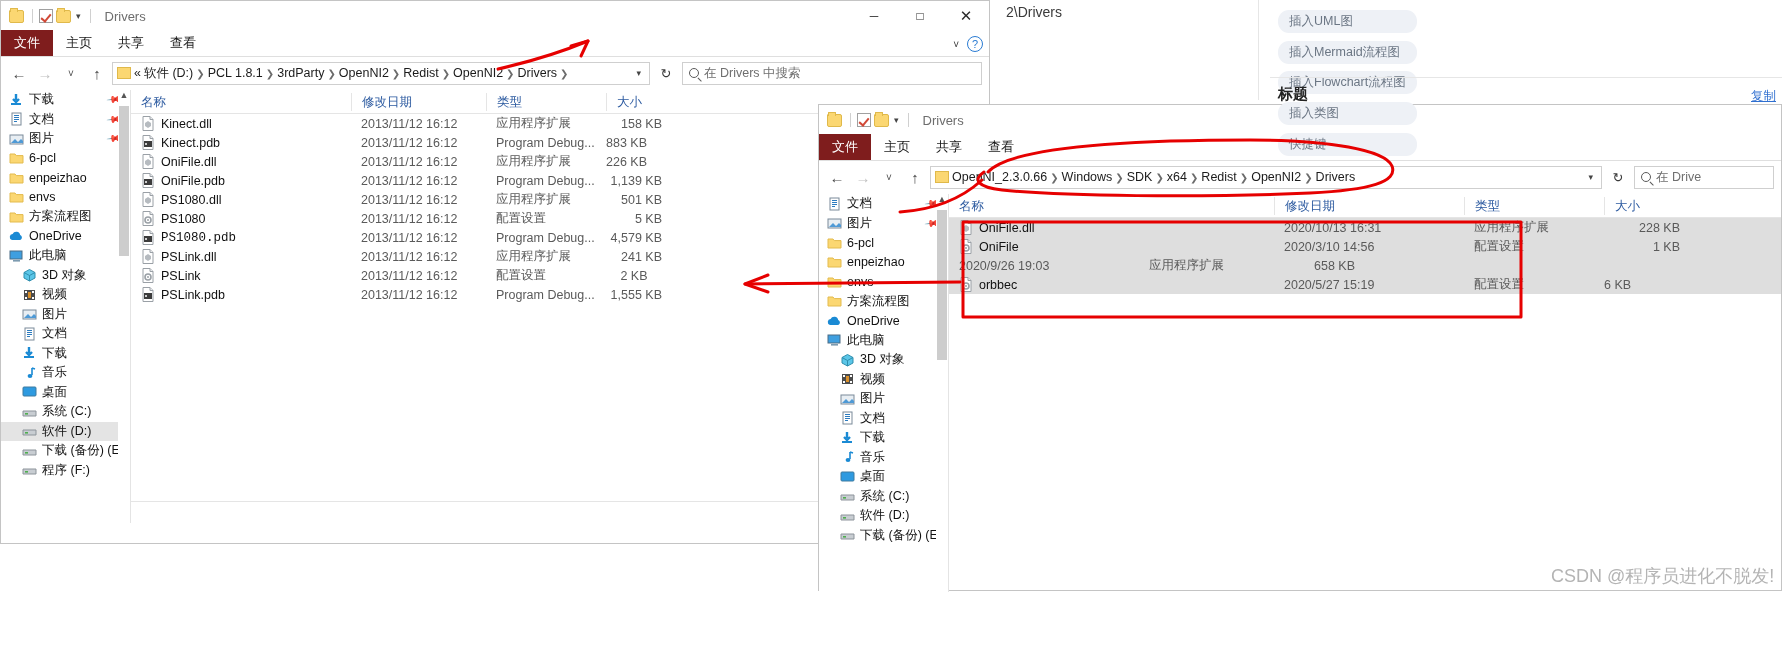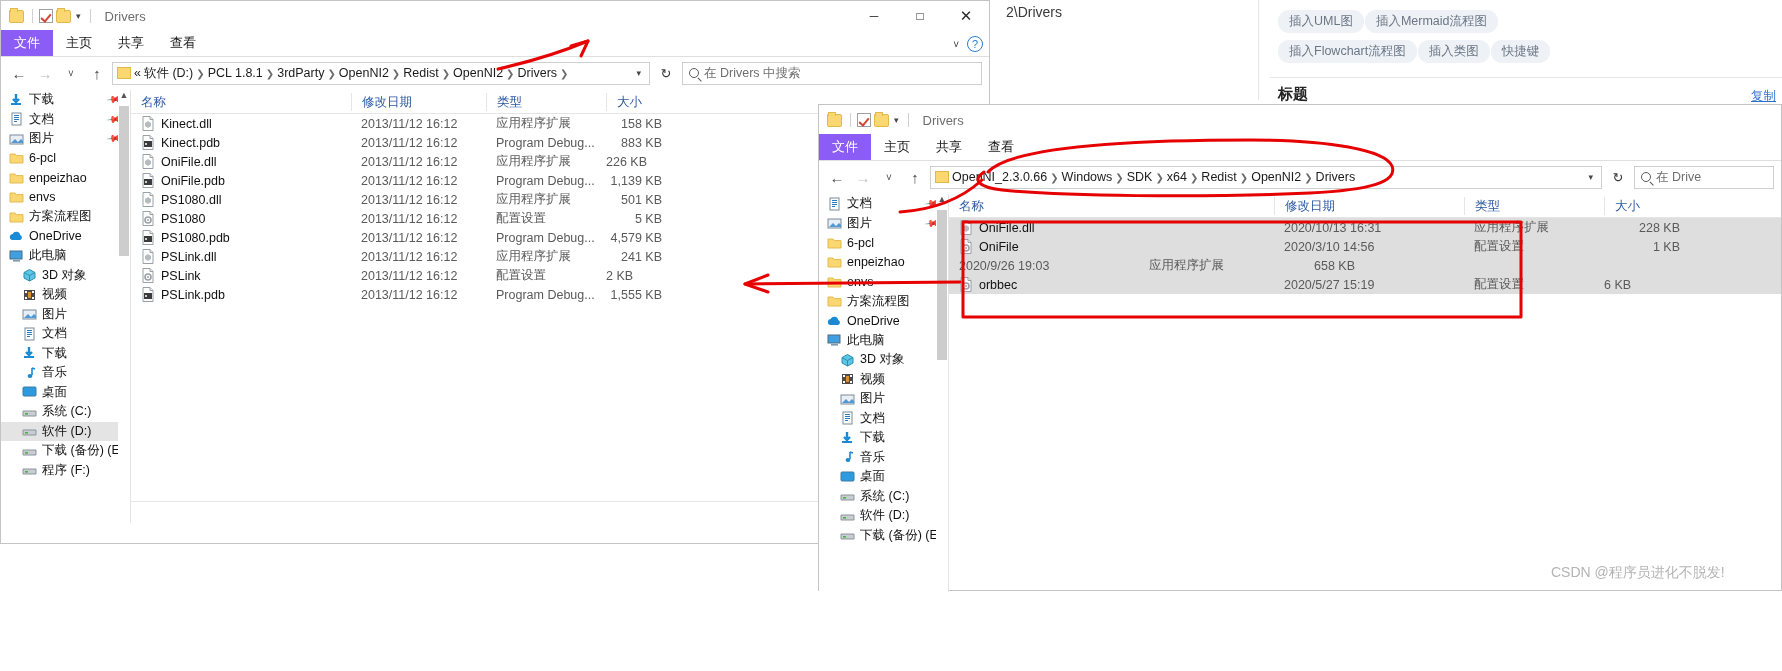--- a/index.html
+++ b/index.html
@@ -28,21 +28,21 @@
   .wtitle { color:#6d6d6d; font-size:13px; margin-left:8px; }
   .wbtns { position:absolute; right:0; top:0; display:flex; }
   .wbtn { width:46px; height:30px; display:flex; align-items:center; justify-content:center;
           font-size:12px; color:#2b2b2b; }
   .wbtn.cl { font-size:15px; }
 
   
   .ribbon { height:26px; display:flex; align-items:flex-end; background:#fff;
             border-bottom:1px solid #dfdfdf; position:relative; }
   .rtab { padding:0 13px; height:26px; line-height:26px; font-size:13px; color:#1a1a1a; }
-  .rtab.active { background:#8b5cf6; color:#fff; }
+  .rtab.active { background:#7f1d1d; color:#fff; }
   .ribbon-right { position:absolute; right:6px; bottom:4px; display:flex; align-items:center; gap:8px;}
   .chev { font-size:10px; color:#333; }
   .helpq { width:16px;height:16px;border-radius:50%;border:1px solid #2b7cd3;color:#2b7cd3;
            font-size:11px;line-height:14px;text-align:center; }
 
   
   .addrbar { height:32px; display:flex; align-items:center; padding:0 7px; gap:4px; background:#fff;}
   .navbtn { width:22px; text-align:center; font-size:15px; color:#4a4a4a; }
   .navbtn.dim { color:#c0c0c0; }
   .navbtn.sm { font-size:10px; }
@@ -84,29 +84,29 @@
   .row .cell { color:#5a5a5a; }
   .statusbar { height:22px; border-top:1px solid #e5e5e5; display:flex; align-items:center;
                padding-left:9px; font-size:12px; color:#2b2b2b; background:#fff; }
 
   
   .viewtoggle { position:absolute; right:10px; bottom:2px; display:flex; gap:12px; }
   .vt { width:16px;height:16px; }
 
   
   .editor { position:absolute; background:#fff; }
-  .edtoolrow { display:flex; gap:1px; margin-bottom:7px; }
+  .edtoolrow { display:flex; gap:8px; margin-bottom:7px;flex-direction:column; }
   .chip { background:#eef1f6; color:#6b7684; border-radius:11px; padding:3px 11px;
           font-size:12.5px; white-space:nowrap; }
   .edsep { border-top:1px solid #e6e6e6; }
   .edtitle { font-size:15px; font-weight:bold; color:#222; }
   .edcopy { font-size:12.5px; color:#2f6fd0; text-decoration:underline; }
 
   .pathlbl { position:absolute; font-size:14px; color:#3a3a3a;margin-left:20px; }
-  .watermark { position:absolute; font-size:14px; color:#b4b4b4; }
+  .watermark { position:absolute; font-size:18px; color:#b4b4b4; }
 
   svg.ann { position:absolute; left:0; top:0; width:1782px; height:671px;
             pointer-events:none; overflow:visible; }
 </style>
 </head>
 <body>
 
 <div class="win" id="win1" style="left:0px; top:0px; width:990px; height:544px;">
 
   <div class="titlebar">
@@ -353,21 +353,21 @@
               <span style="width: 14px; height: 15px; flex: 0 0 auto; display: inline-block;"><svg width="14" height="15">
                   <path d="M2 0.5 h7 l3 3 v11 h-10 z" fill="#fff" stroke="#9aa0a6"></path>
                   <path d="M9 0.5 v3 h3" fill="#eaecee" stroke="#9aa0a6"></path>
                   <rect x="3" y="6" width="8" height="6" fill="#3c3c3c"></rect>
                   <circle cx="5" cy="9" r="1" fill="#fff"></circle>
                 </svg></span>
               <span>Kinect.pdb</span>
             </div>
             <div class="cell" style="width: 135px; padding-left: 10px;">2013/11/12 16:12</div>
             <div class="cell" style="width: 120px; padding-left: 10px;">Program Debug...</div>
-            <div class="cell" style="width: 70px; padding-left: 0px; text-align: right; padding-right: 14px;">883 KB</div>
+            <div class="cell" style="width: 70px; padding-left: 0px; padding-right: 14px;">883 KB</div>
           </div>
           <div class="row">
             <div class="nm" style="width: 220px;">
               <span style="width: 14px; height: 15px; flex: 0 0 auto; display: inline-block;"><svg width="14" height="15">
                   <path d="M2 0.5 h7 l3 3 v11 h-10 z" fill="#fff" stroke="#9aa0a6"></path>
                   <path d="M9 0.5 v3 h3" fill="#eaecee" stroke="#9aa0a6"></path>
                   <path d="M4 7 l3 -2 l3 2 v3 l-3 2 l-3 -2 z" fill="#b6bbc0"></path>
                 </svg></span>
               <span>OniFile.dll</span>
             </div>
@@ -410,21 +410,21 @@
                   <circle cx="7" cy="9" r="3" fill="none" stroke="#9aa0a6" stroke-width="1.6"></circle>
                   <circle cx="7" cy="9" r="1" fill="#9aa0a6"></circle>
                 </svg></span>
               <span>PS1080</span>
             </div>
             <div class="cell" style="width: 135px; padding-left: 10px;">2013/11/12 16:12</div>
             <div class="cell" style="width: 120px; padding-left: 10px;">配置设置</div>
             <div class="cell" style="width: 70px; padding-left: 0px; text-align: right; padding-right: 14px;">5 KB</div>
           </div>
           <div class="row">
-            <div class="nm" style="width: 220px;">
+            <div class="nm" style="width: 220px; font-family: Liberation Mono, monospace;">
               <span style="width: 14px; height: 15px; flex: 0 0 auto; display: inline-block;"><svg width="14" height="15">
                   <path d="M2 0.5 h7 l3 3 v11 h-10 z" fill="#fff" stroke="#9aa0a6"></path>
                   <path d="M9 0.5 v3 h3" fill="#eaecee" stroke="#9aa0a6"></path>
                   <rect x="3" y="6" width="8" height="6" fill="#3c3c3c"></rect>
                   <circle cx="5" cy="9" r="1" fill="#fff"></circle>
                 </svg></span>
               <span>PS1080.pdb</span>
             </div>
             <div class="cell" style="width: 135px; padding-left: 10px;">2013/11/12 16:12</div>
             <div class="cell" style="width: 120px; padding-left: 10px;">Program Debug...</div>
@@ -448,21 +448,21 @@
               <span style="width: 14px; height: 15px; flex: 0 0 auto; display: inline-block;"><svg width="14" height="15">
                   <path d="M2 0.5 h7 l3 3 v11 h-10 z" fill="#fff" stroke="#9aa0a6"></path>
                   <path d="M9 0.5 v3 h3" fill="#eaecee" stroke="#9aa0a6"></path>
                   <circle cx="7" cy="9" r="3" fill="none" stroke="#9aa0a6" stroke-width="1.6"></circle>
                   <circle cx="7" cy="9" r="1" fill="#9aa0a6"></circle>
                 </svg></span>
               <span>PSLink</span>
             </div>
             <div class="cell" style="width: 135px; padding-left: 10px;">2013/11/12 16:12</div>
             <div class="cell" style="width: 120px; padding-left: 10px;">配置设置</div>
-            <div class="cell" style="width: 70px; padding-left: 0px; text-align: left; padding-right: 14px;">2 KB</div>
+            <div class="cell" style="width: 70px; padding-left: 0px; text-align: center; padding-right: 14px;">2 KB</div>
           </div>
           <div class="row">
             <div class="nm" style="width: 220px;">
               <span style="width: 14px; height: 15px; flex: 0 0 auto; display: inline-block;"><svg width="14" height="15">
                   <path d="M2 0.5 h7 l3 3 v11 h-10 z" fill="#fff" stroke="#9aa0a6"></path>
                   <path d="M9 0.5 v3 h3" fill="#eaecee" stroke="#9aa0a6"></path>
                   <rect x="3" y="6" width="8" height="6" fill="#3c3c3c"></rect>
                   <circle cx="5" cy="9" r="1" fill="#fff"></circle>
                 </svg></span>
               <span>PSLink.pdb</span>

